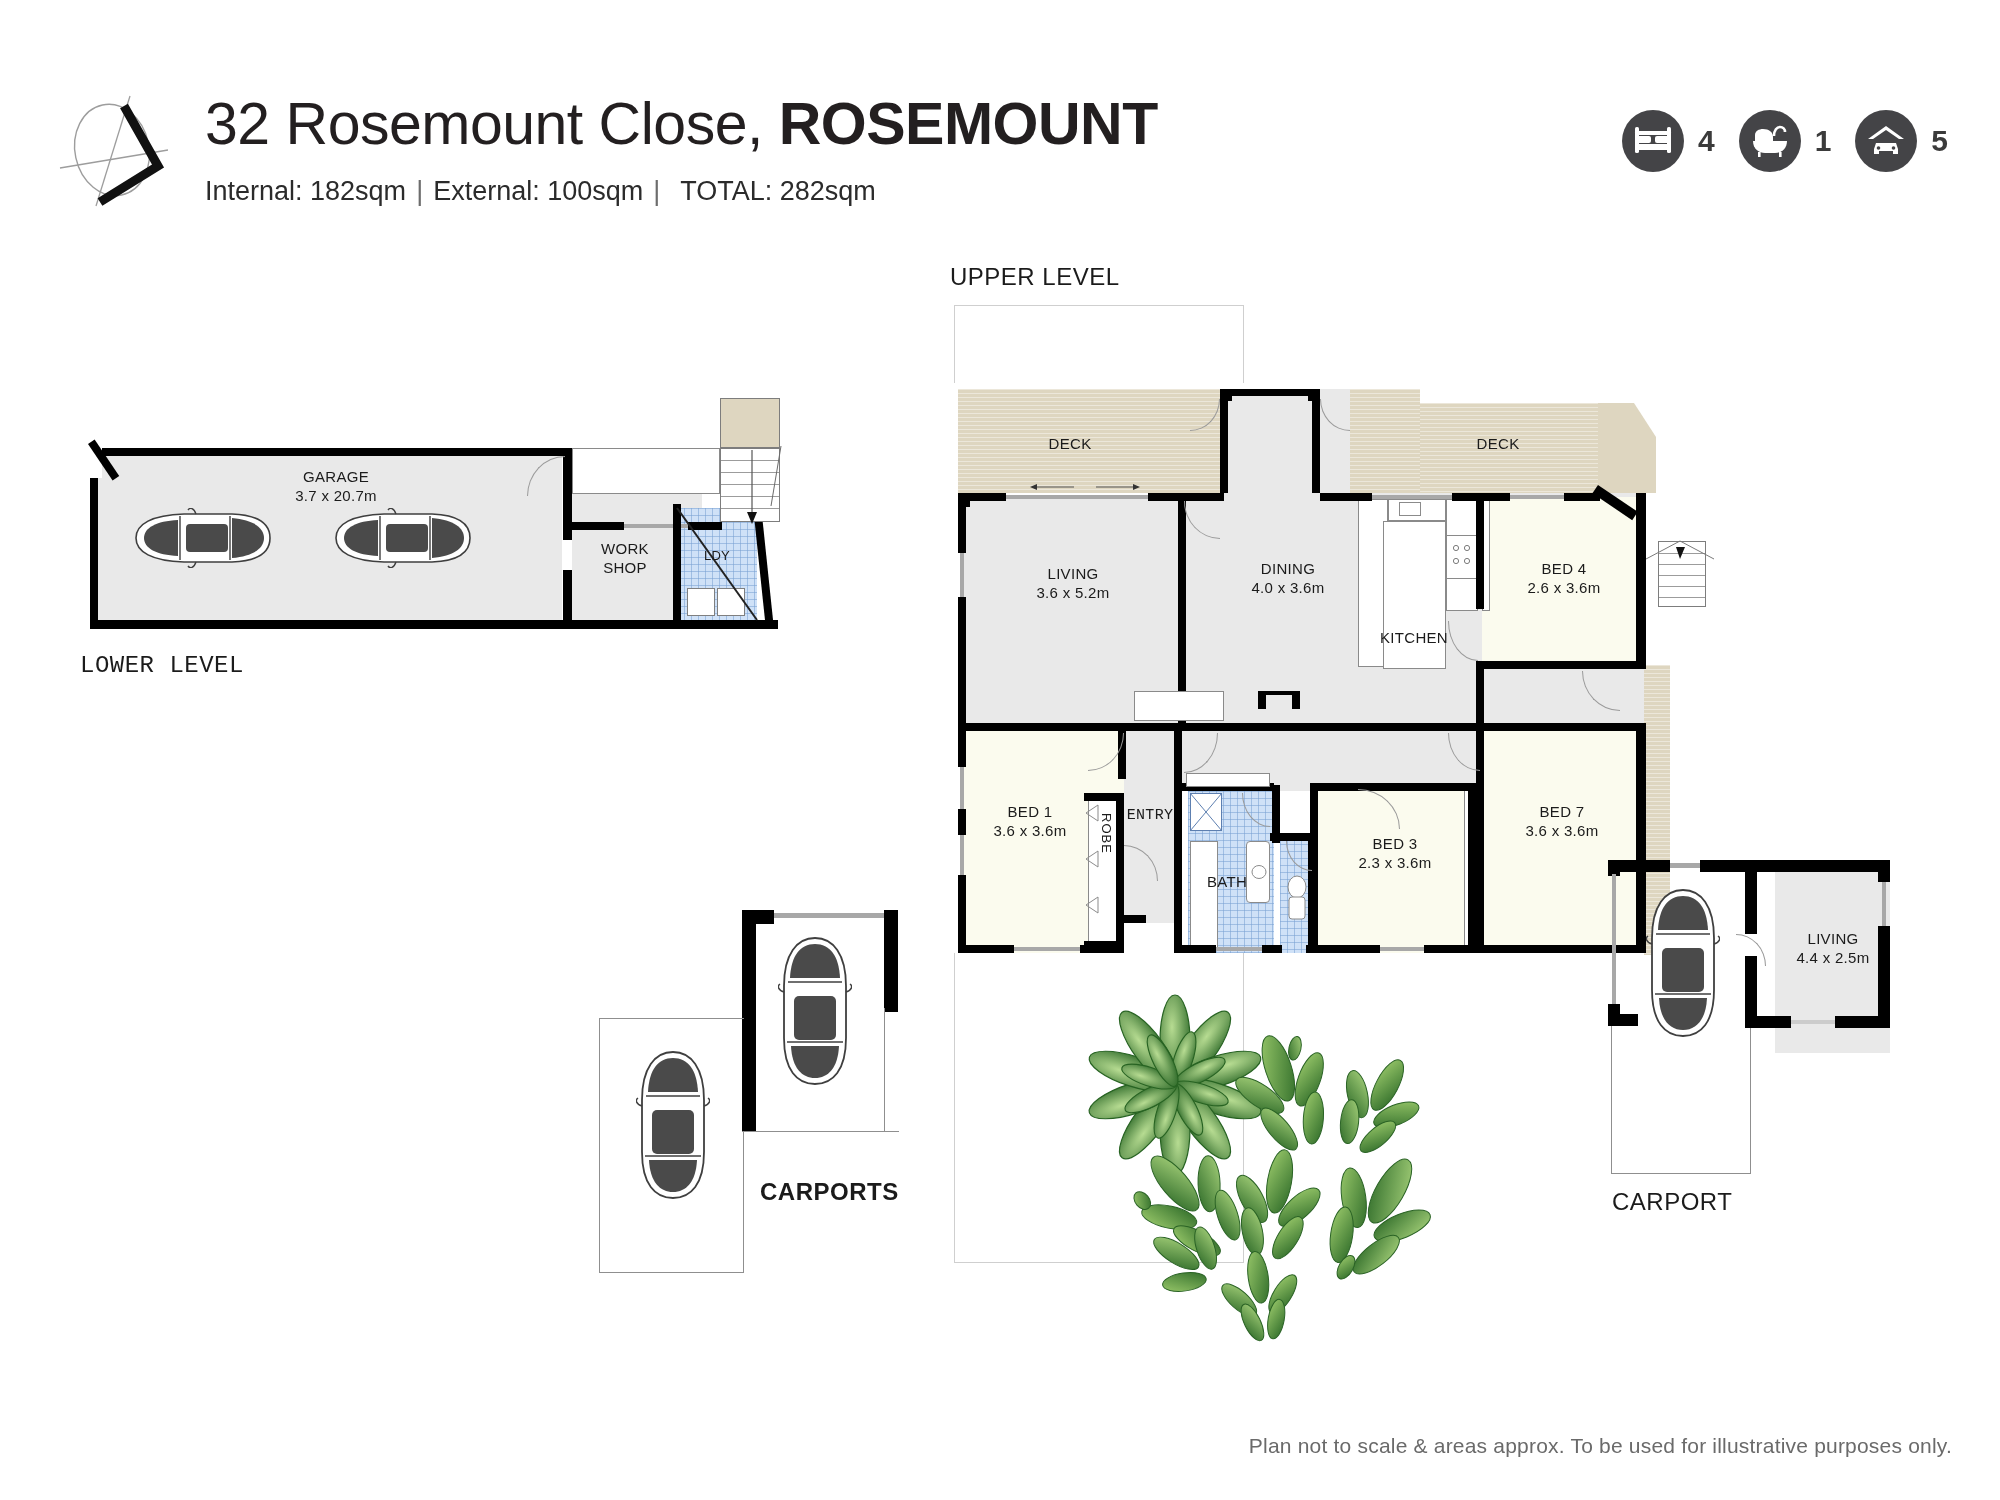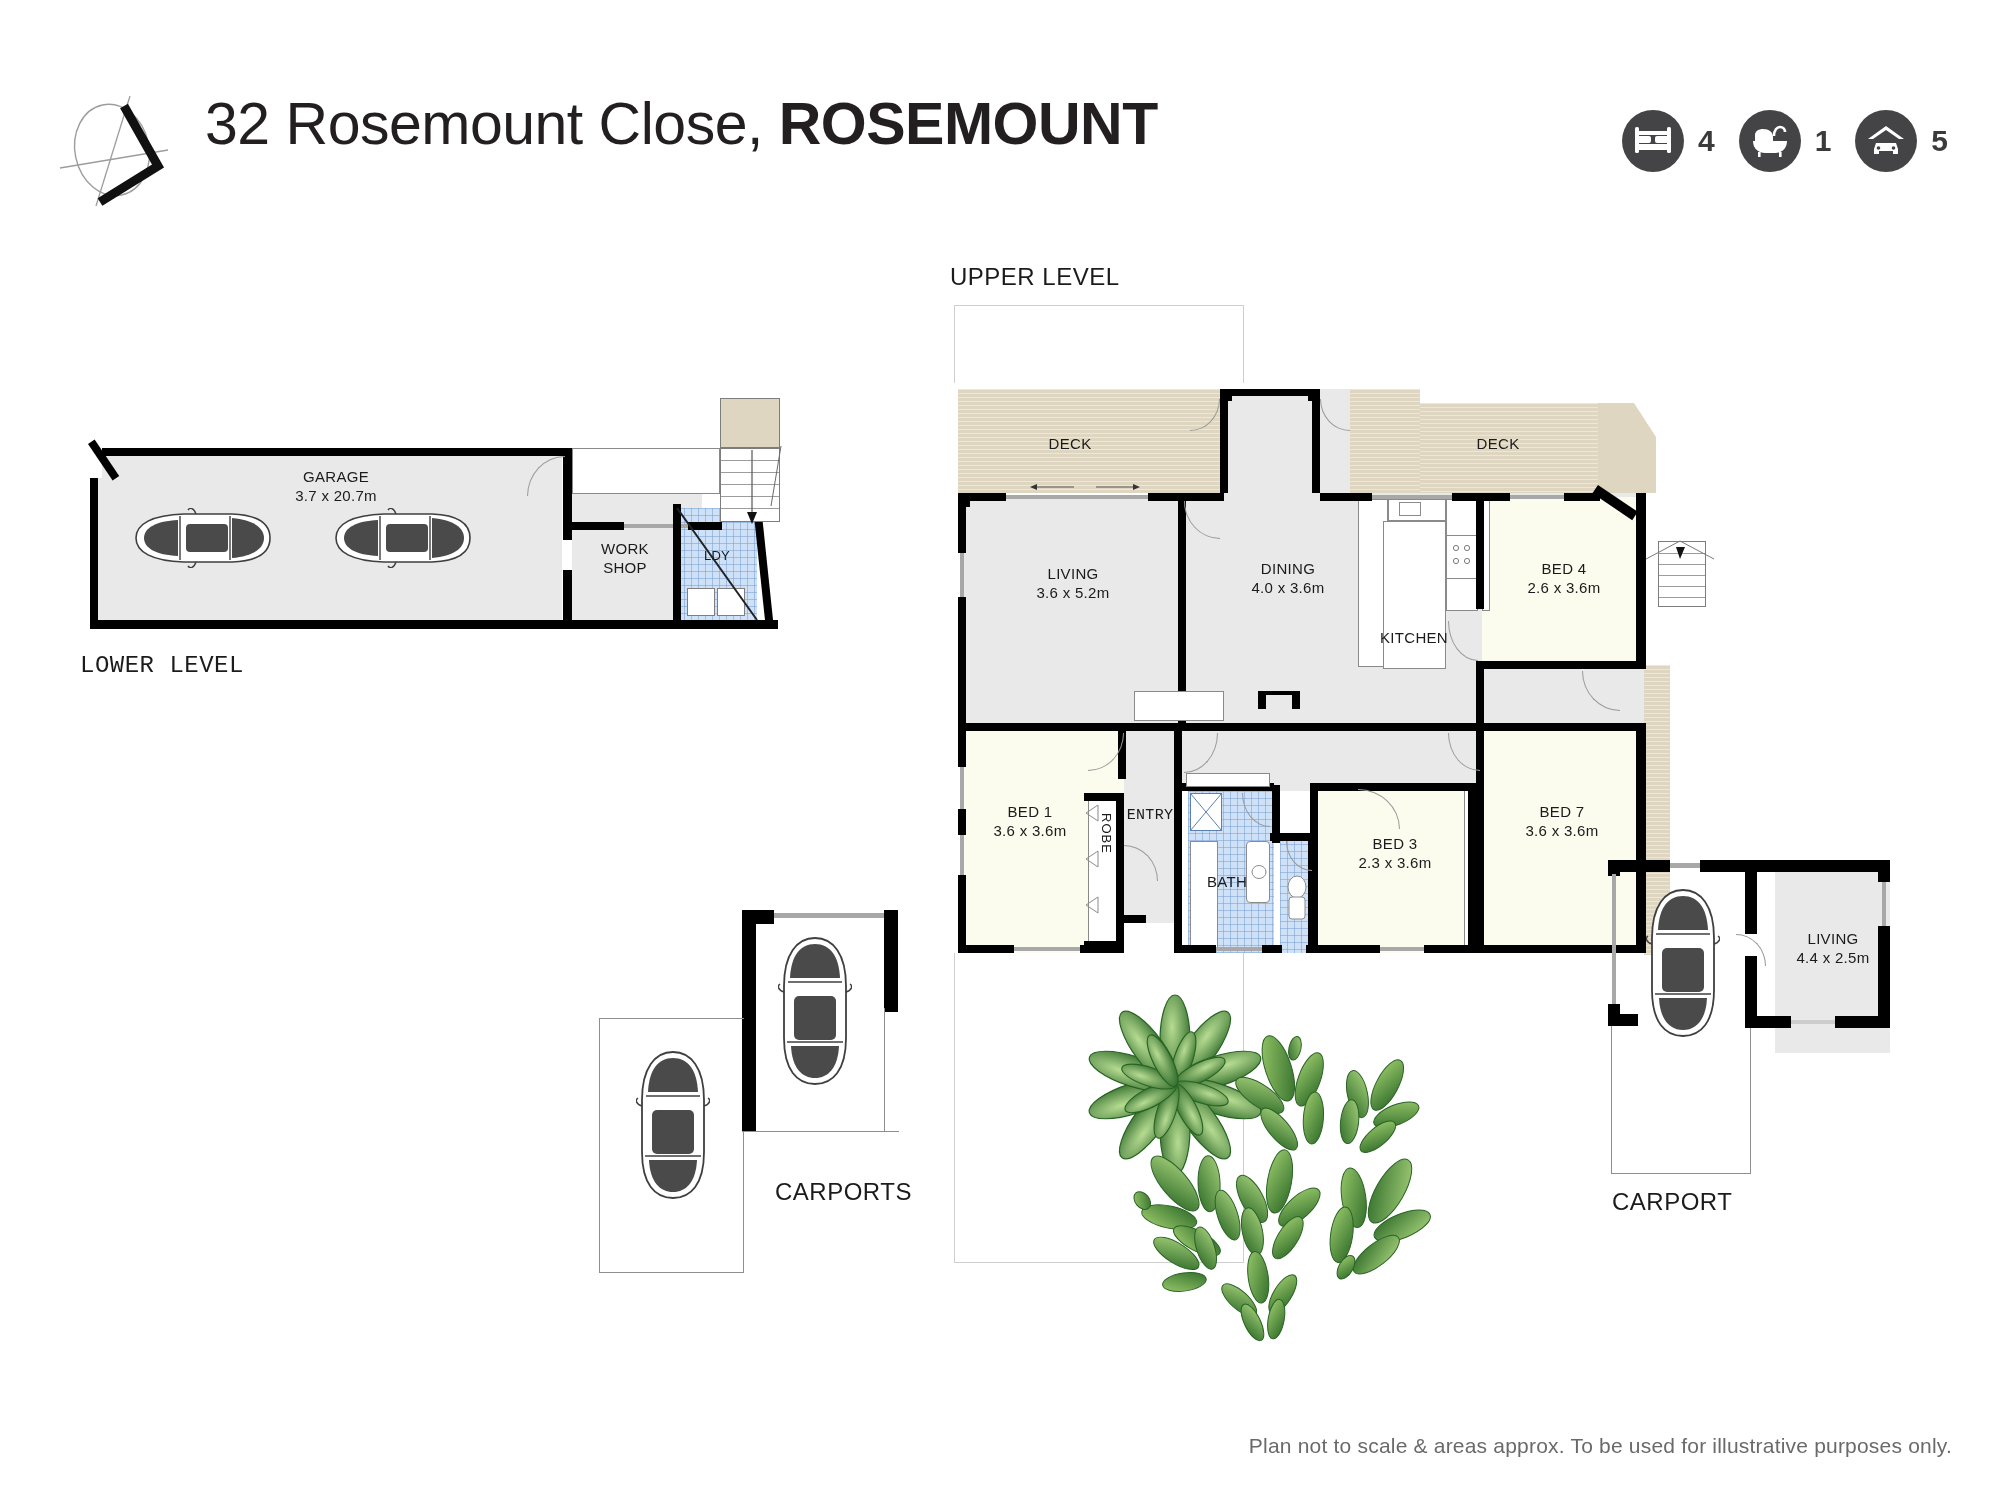--- a/index.html
+++ b/index.html
@@ -116,20 +116,21 @@
   <svg id="compass" viewBox="0 0 112 114">
     <ellipse cx="54" cy="56" rx="37" ry="46" fill="none" stroke="#9d9d9d" stroke-width="1.4" transform="rotate(-12 54 56)"></ellipse>
     <line x1="2" y1="74" x2="110" y2="56" stroke="#9d9d9d" stroke-width="1.3"></line>
     <line x1="72" y1="2" x2="38" y2="112" stroke="#9d9d9d" stroke-width="1.3"></line>
     <path d="M 66 12 L 100 72 L 42 108" fill="none" stroke="#111" stroke-width="9" stroke-linejoin="miter" stroke-linecap="butt"></path>
   </svg>
 
   <div id="title-block">
     <div id="title-line"><span class="light">32 Rosemount Close, </span><span class="bold">ROSEMOUNT</span></div>
 
+    <div id="subtitle-line"><span><span>Internal: 182sqm</span></span><span class="sep">|</span><span>External: 100sqm</span><span class="sep">|</span><span class="total">TOTAL: 282sqm</span></div>
   </div>
 
   <div id="badges">
 
     <div class="badge">
       <div class="badge-circle">
         <svg width="40" height="34" viewBox="0 0 40 34">
           <rect x="2" y="3" width="4" height="26" rx="1.6" fill="#fff"></rect>
           <rect x="34" y="3" width="4" height="26" rx="1.6" fill="#fff"></rect>
           <rect x="2" y="7" width="36" height="4" rx="1.6" fill="#fff"></rect>
@@ -499,21 +500,21 @@
     </g>
     <path d="M37 10 C52 10 61 22 62 44 L12 44 C13 22 22 10 37 10 Z" fill="#4a4a4a"></path>
     <path d="M13 112 L61 112 C60 134 50 144 37 144 C24 144 14 134 13 112 Z" fill="#4a4a4a"></path>
     <rect x="16" y="62" width="42" height="44" rx="5" fill="#4a4a4a"></rect>
     <path d="M10 48 L64 48" stroke="#3f3f3f" stroke-width="1.5" fill="none"></path>
     <path d="M9 108 L65 108" stroke="#3f3f3f" stroke-width="1.5" fill="none"></path>
     <path d="M6 58 C0 56 -1 52 2 50" stroke="#3f3f3f" stroke-width="1.5" fill="none"></path>
     <path d="M68 58 C74 56 75 52 72 50" stroke="#3f3f3f" stroke-width="1.5" fill="none"></path>
   </svg>
 
-  <div class="caption" style="left:175px; top:288px;">CARPORTS</div>
+  <div class="caption" style="left:160px; top:288px;font-weight:bold;">CARPORTS</div>
 </div>
 
 <div class="plan" id="carport-plan" style="left:1600px; top:838px; width:330px; height:400px;">
 
   <div class="room fill-grey" style="left:175px; top:30px; width:115px; height:185px;"></div>
 
   <div style="position:absolute; left:8px; top:22px; width:62px; height:12px; background:#000;"></div>
   <div style="position:absolute; left:70px; top:25px; width:30px; height:5px; background:#a8a8a8;"></div>
   <div style="position:absolute; left:100px; top:22px; width:190px; height:12px; background:#000;"></div>
   <div style="position:absolute; left:8px; top:22px; width:12px; height:16px; background:#000;"></div>

